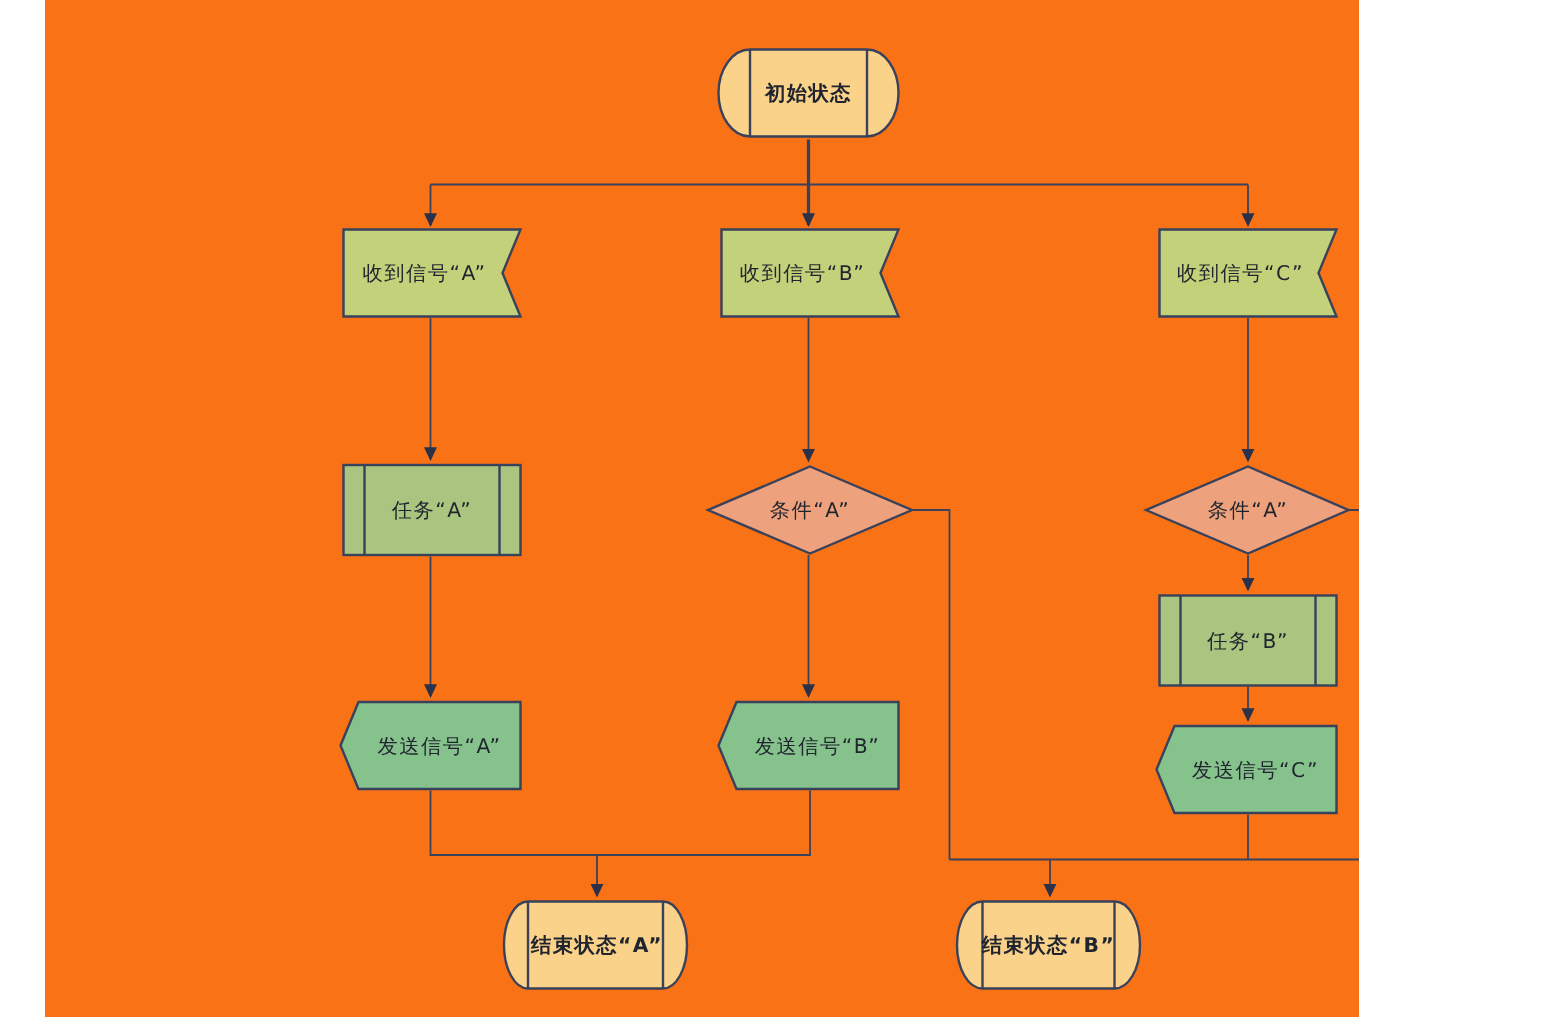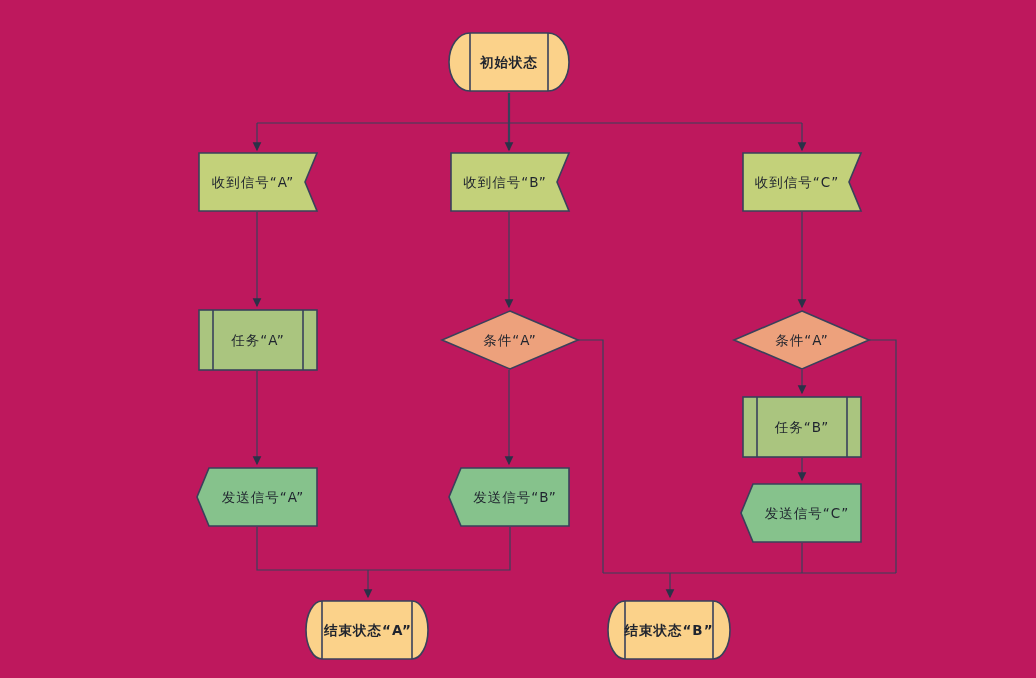--- a/index.html
+++ b/index.html
@@ -2,24 +2,25 @@
 <html><head>
 <meta charset="utf-8">
 <style>
   html, body {
     margin: 0;
     padding: 0;
     background: #ffffff;
   }
   .canvas-wrap {
     position: relative;
-    width: 1036px;
+    width: 876px;
     height: 678px;
-    background: #be185d;
+    background: #f97316;
     overflow: hidden;
+    margin-left: 30px;
   }
   svg {
     display: block;
     font-family: "DejaVu Sans", "Liberation Sans", sans-serif;
   }
   .node-shape {
     stroke-width: 1.6;
   }
   .inner-bar {
     stroke-width: 1.6;

